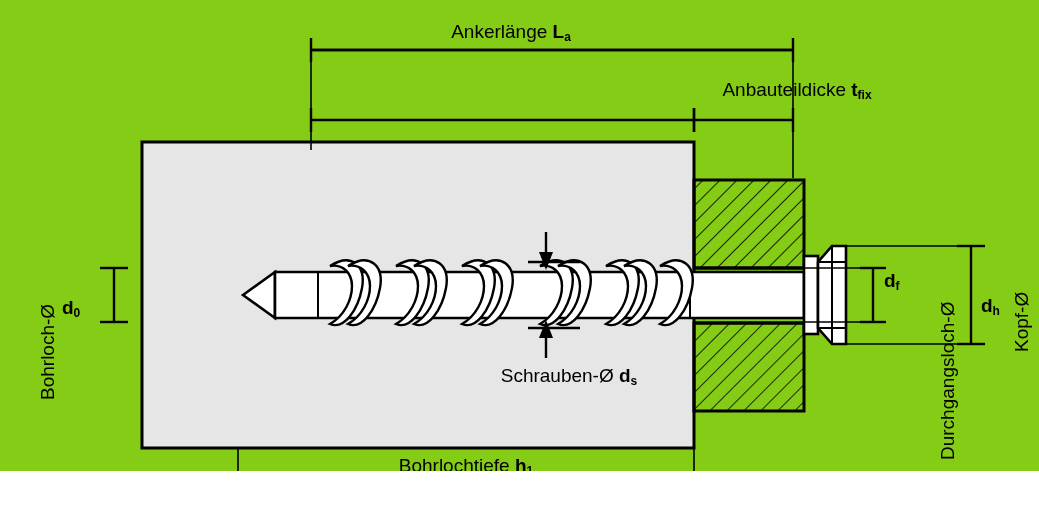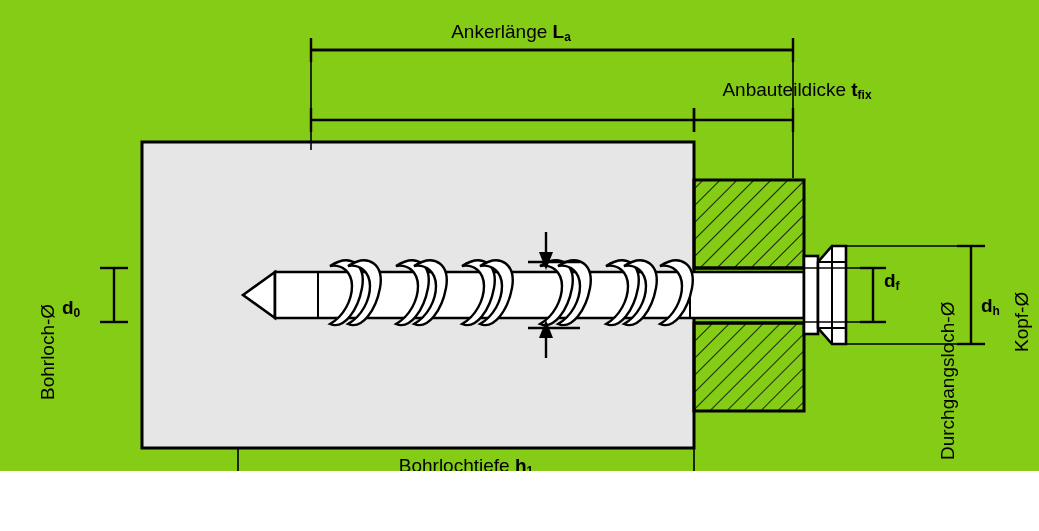--- a/index.html
+++ b/index.html
@@ -176,20 +176,23 @@
   </div>
 
   <div class="lbl rot-left" style="left:38px; top:400px;">
     <span>Bohrloch-Ø</span>
   </div>
 
   <div class="lbl" style="left:62px; top:298px;">
     <b>d</b><span class="sub">0</span>
   </div>
 
+  <div class="lbl" style="left:569px; top:366px; transform:translateX(-50%);">
+    <span>Schrauben-Ø </span><b>d</b><span class="sub">s</span>
+  </div>
 
   <div class="lbl" style="left:884px; top:271px;">
     <b>d</b><span class="sub">f</span>
   </div>
 
   <div class="lbl rot-left" style="left:938px; top:460px;">
     <span>Durchgangsloch-Ø</span>
   </div>
 
   <div class="lbl" style="left:944px; top:296px;margin-left:37px;">

